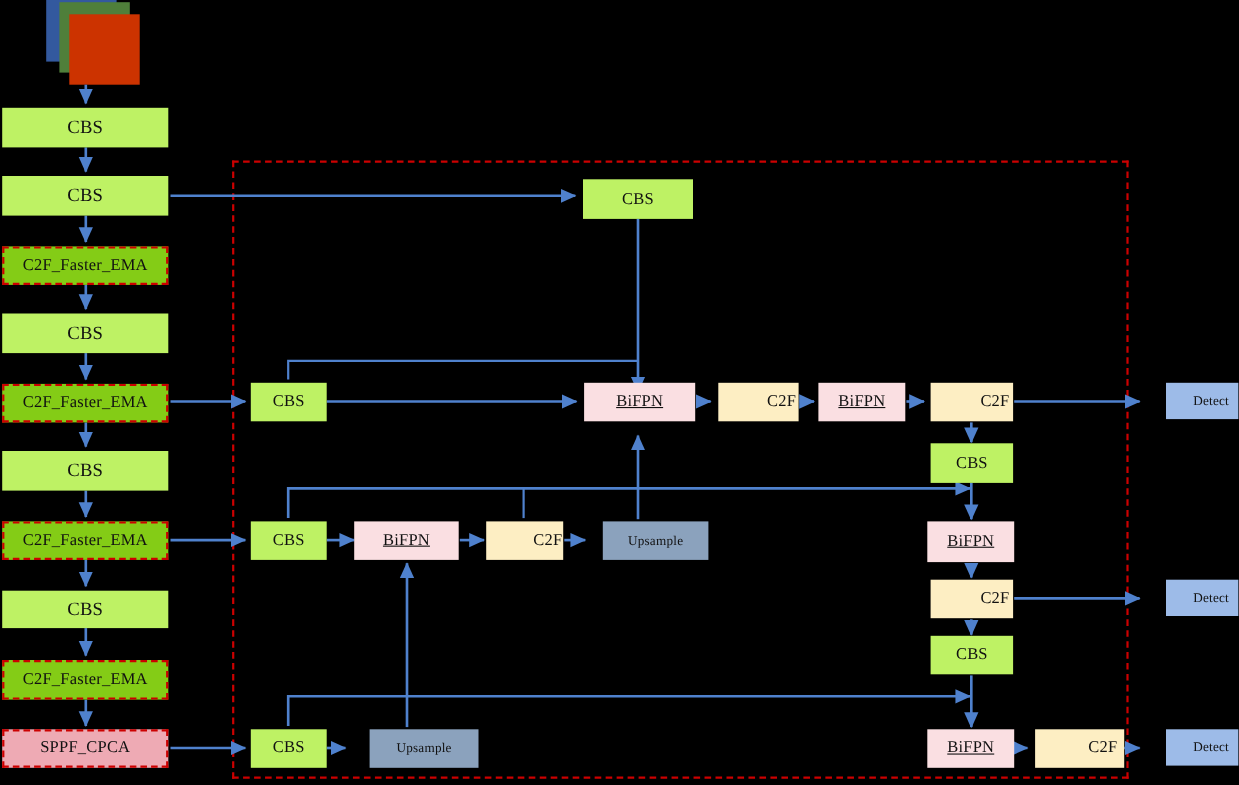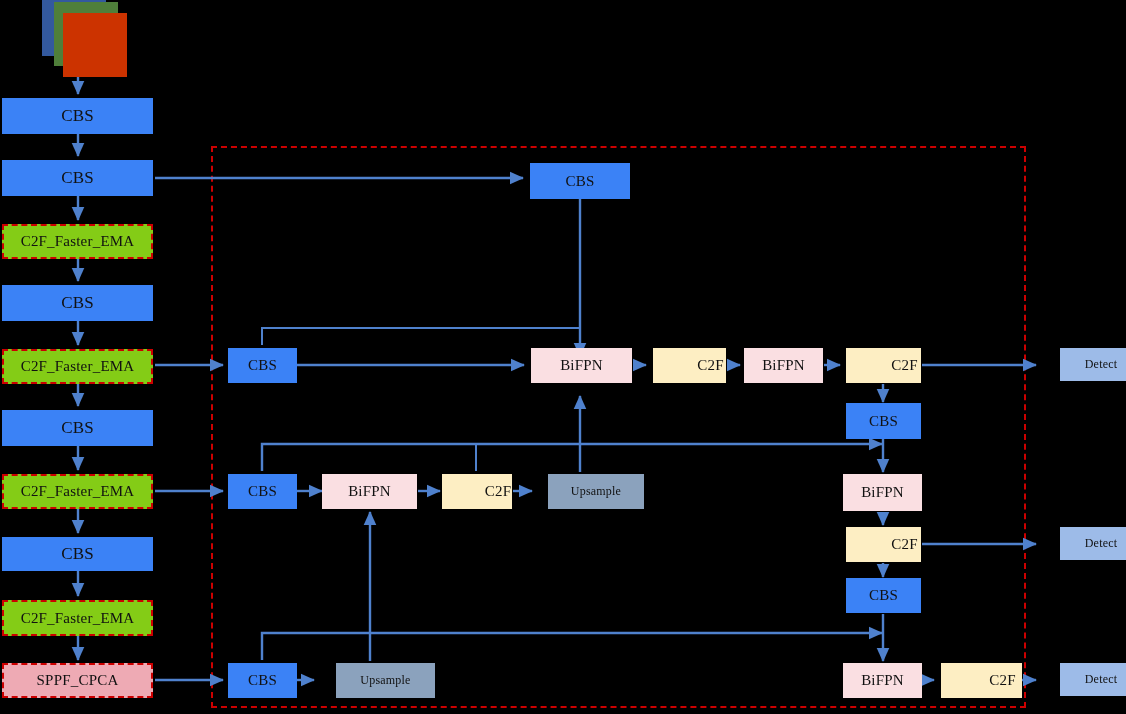--- a/index.html
+++ b/index.html
@@ -1,22 +1,22 @@
 <!DOCTYPE html>
 <html><head>
 <meta charset="utf-8">
 <style>
   html,body{margin:0;padding:0;background:#000;}
   #stage{position:relative;width:1126px;height:714px;background:#000;overflow:hidden;
          font-family:"Liberation Serif", serif;}
   .node{position:absolute;display:flex;align-items:center;justify-content:center;
         box-sizing:border-box;color:#111;white-space:nowrap;letter-spacing:.2px;}
-  .n-cbs{background:#3b82f6;}
+  .n-cbs{background:#bef264;}
   .n-c2f{background:#fdeec3;padding-left:42px;}
-  .n-bifpn{background:#fadfe2;}
+  .n-bifpn{background:#fadfe2;text-decoration:underline;}
   .n-ups{background:#8ba2bd;}
   .n-detect{background:#9dbbe8;}
   .n-emph{background:#84cc16;border:2px dashed #cc0000;}
   .n-sppfemph{background:#eeaab4;border:2px dashed #cc0000;}
   .lbl-sm{font-size:12px;margin-left:16px;}
   .lbl-md{font-size:15px;}
   .lbl-lg{font-size:17px;}
   .imgsq{position:absolute;}
   .neckbox{position:absolute;border:2px dashed #cc0000;box-sizing:border-box;
            background:transparent;pointer-events:none;}

